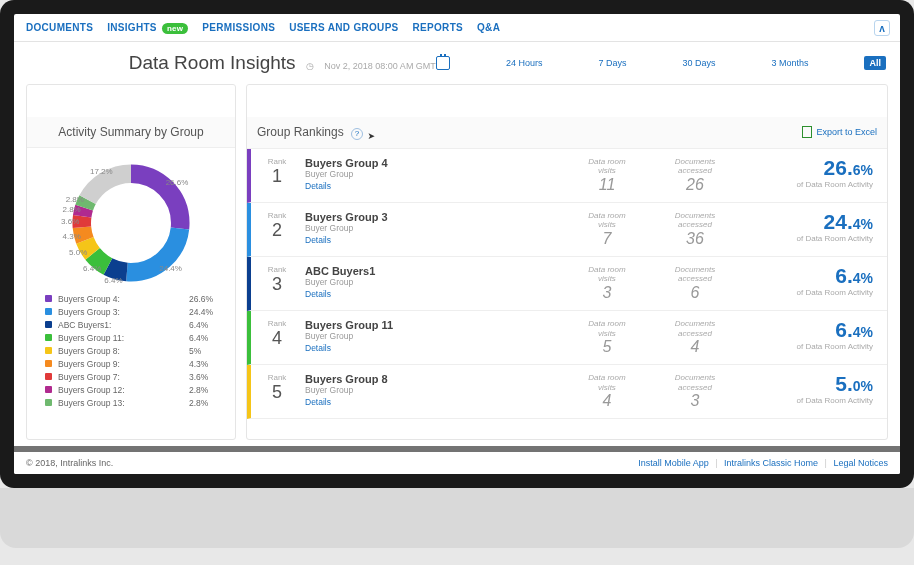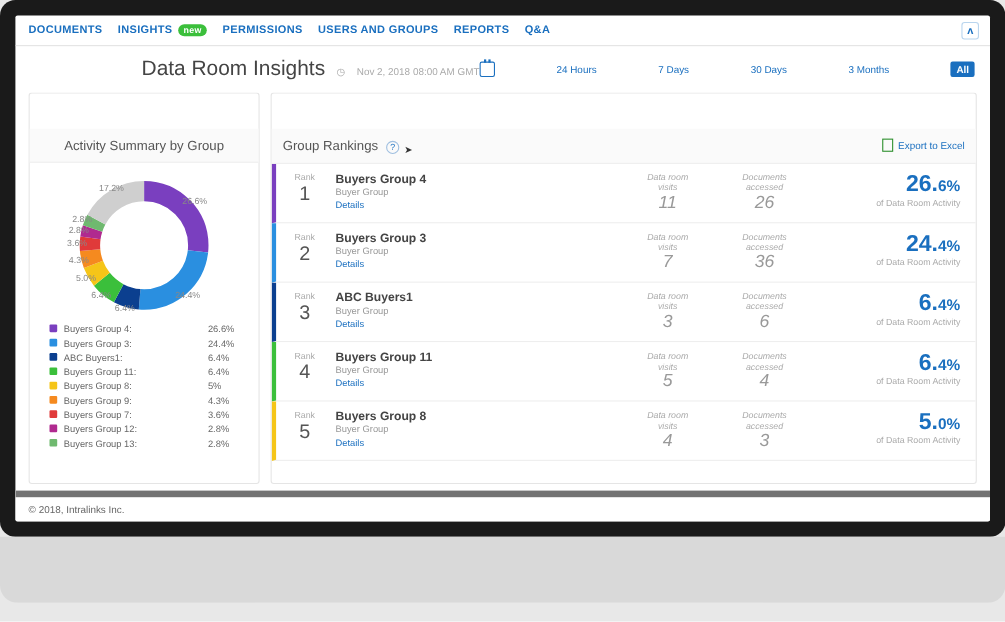--- a/index.html
+++ b/index.html
@@ -295,18 +295,25 @@
                   <span class="pval">5.<small>0%</small></span>
                   <span class="psub">of Data Room Activity</span>
                 </div>
               </div>
             </div>
         </div>
       </div>
 
       <div class="footer">
         <span>© 2018, Intralinks Inc.</span>
+        <span>
+          <a>Install Mobile App</a>
+          <span class="sep">|</span>
+          <a>Intralinks Classic Home</a>
+          <span class="sep">|</span>
+          <a>Legal Notices</a>
+        </span>
       </div>
 
     </div>
   </div>
   <div class="stand"></div>
 </div>
 
 </body></html>

